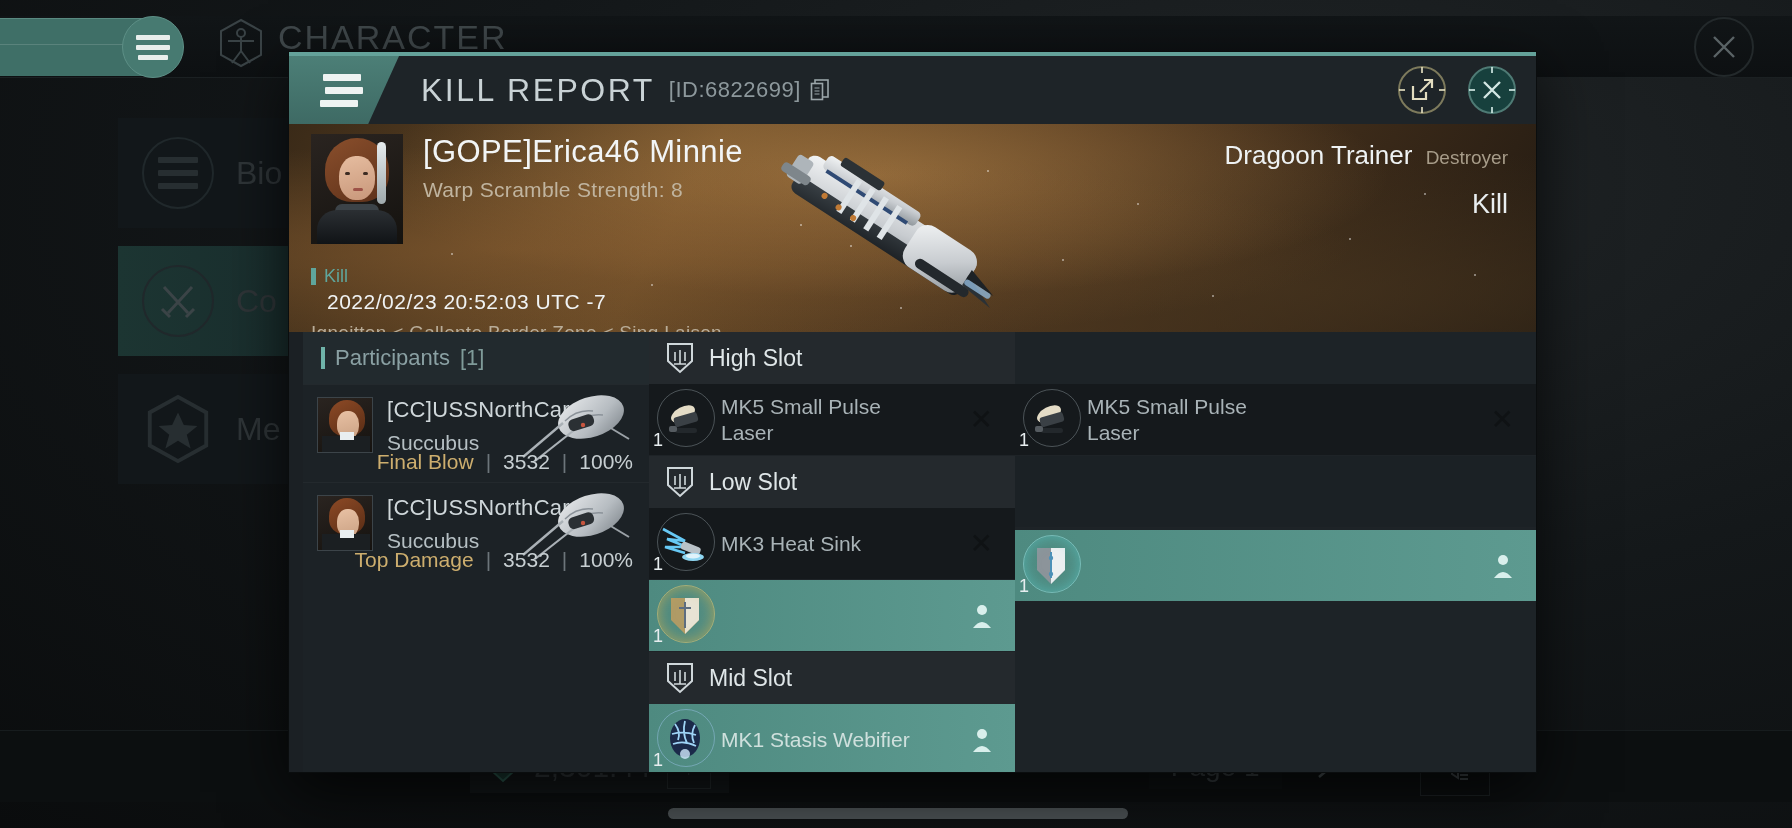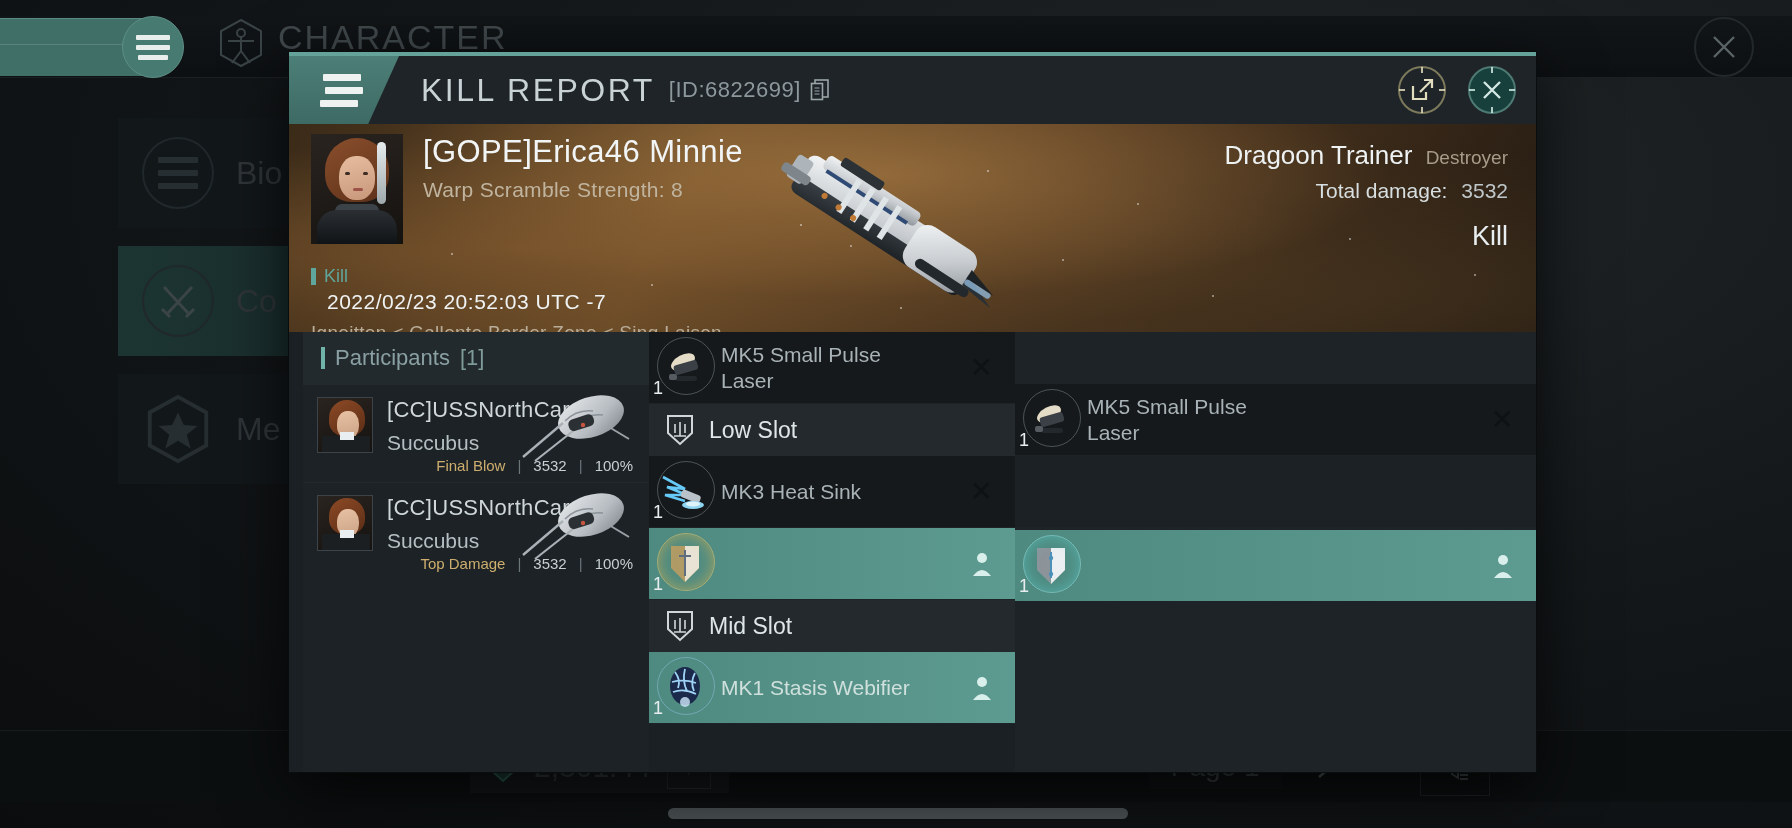--- a/index.html
+++ b/index.html
@@ -235,21 +235,21 @@
   .pav .f{position:absolute;left:19px;top:13px;width:22px;height:28px;border-radius:46%;
            background:linear-gradient(165deg,#e8c1a4,#caa183);}
   .pav .b{position:absolute;left:4px;bottom:0;width:48px;height:16px;background:#1b1f22;}
   .pav .c{position:absolute;left:22px;bottom:12px;width:14px;height:8px;background:#e9eef0;}
 
   .pinfo { margin-left:14px; }
   .pn { font-size:22px; color:#cfd7da; letter-spacing:.3px; }
   .ps { font-size:21px; color:#b5bfc3; margin-top:8px; }
   .pmeta {
     position:absolute; right:16px; bottom:8px; display:flex; align-items:center;
-    gap:12px; font-size:15px; color:#c7cfd2;
+    gap:12px; font-size:21px; color:#c7cfd2;
   }
   .pmeta .tagname { color:#cdae6e; }
   .pmeta .sep { color:#6c757a; }
   .pship { position:absolute; right:16px; top:6px; width:120px; height:72px; }
 
   
   .mod-row {
     position:relative; height:72px; display:flex; align-items:center;
     background:#15191c; border-bottom:1px solid #1e2327; overflow:hidden;
   }
@@ -507,24 +507,20 @@
           <rect x="238" y="96" width="30" height="6" rx="3" fill="#8fb7d8" opacity="0.8"></rect>
         </g>
       </svg>
     </div>
 
     <div class="banner-right">
       <div class="ship-line">
         <span>Dragoon Trainer</span>
         <span class="cls">Destroyer</span>
       </div>
-      <div class="dmg-line">
-        <span>Total damage:</span>
-        <span class="v">3532</span>
-      </div>
       <div class="kill-right">Kill</div>
     </div>
   </div>
 
   <div class="body">
 
     <div class="col-left">
       <div class="sec-head">
         <span class="bar"></span>
         <span>Participants</span>
@@ -602,20 +598,29 @@
         </div>
       </div>
 
       <div class="partic-empty"></div>
     </div>
 
     <div class="col-right">
 
       <div class="col-mid">
 
+        <div class="slot-head">
+          <span>
+            <svg width="30" height="34" viewBox="0 0 30 34">
+              <path d="M3 3 h24 v17 l-12 11 l-12 -11 z" fill="none" stroke="#cfd7da" stroke-width="2"></path>
+              <path d="M15 9 v14 M10 11 v9 M20 11 v9 M9 23 h12" stroke="#cfd7da" stroke-width="1.6" fill="none"></path>
+            </svg>
+          </span>
+          <span>High Slot</span>
+        </div>
 
         <div class="mod-row">
           <div class="mod-ico">
             <span class="ring"></span>
             <svg width="48" height="44" viewBox="0 0 48 44">
               <ellipse cx="22" cy="16" rx="13" ry="7" fill="#e4dcc6" transform="rotate(-28 22 16)"></ellipse>
               <rect x="12" y="20" width="24" height="10" rx="3" fill="#3a4045" transform="rotate(-16 12 20)"></rect>
               <rect x="14" y="30" width="22" height="5" rx="2.5" fill="#23282c"></rect>
               <rect x="8" y="28" width="8" height="6" rx="2" fill="#555b60"></rect>
             </svg>

